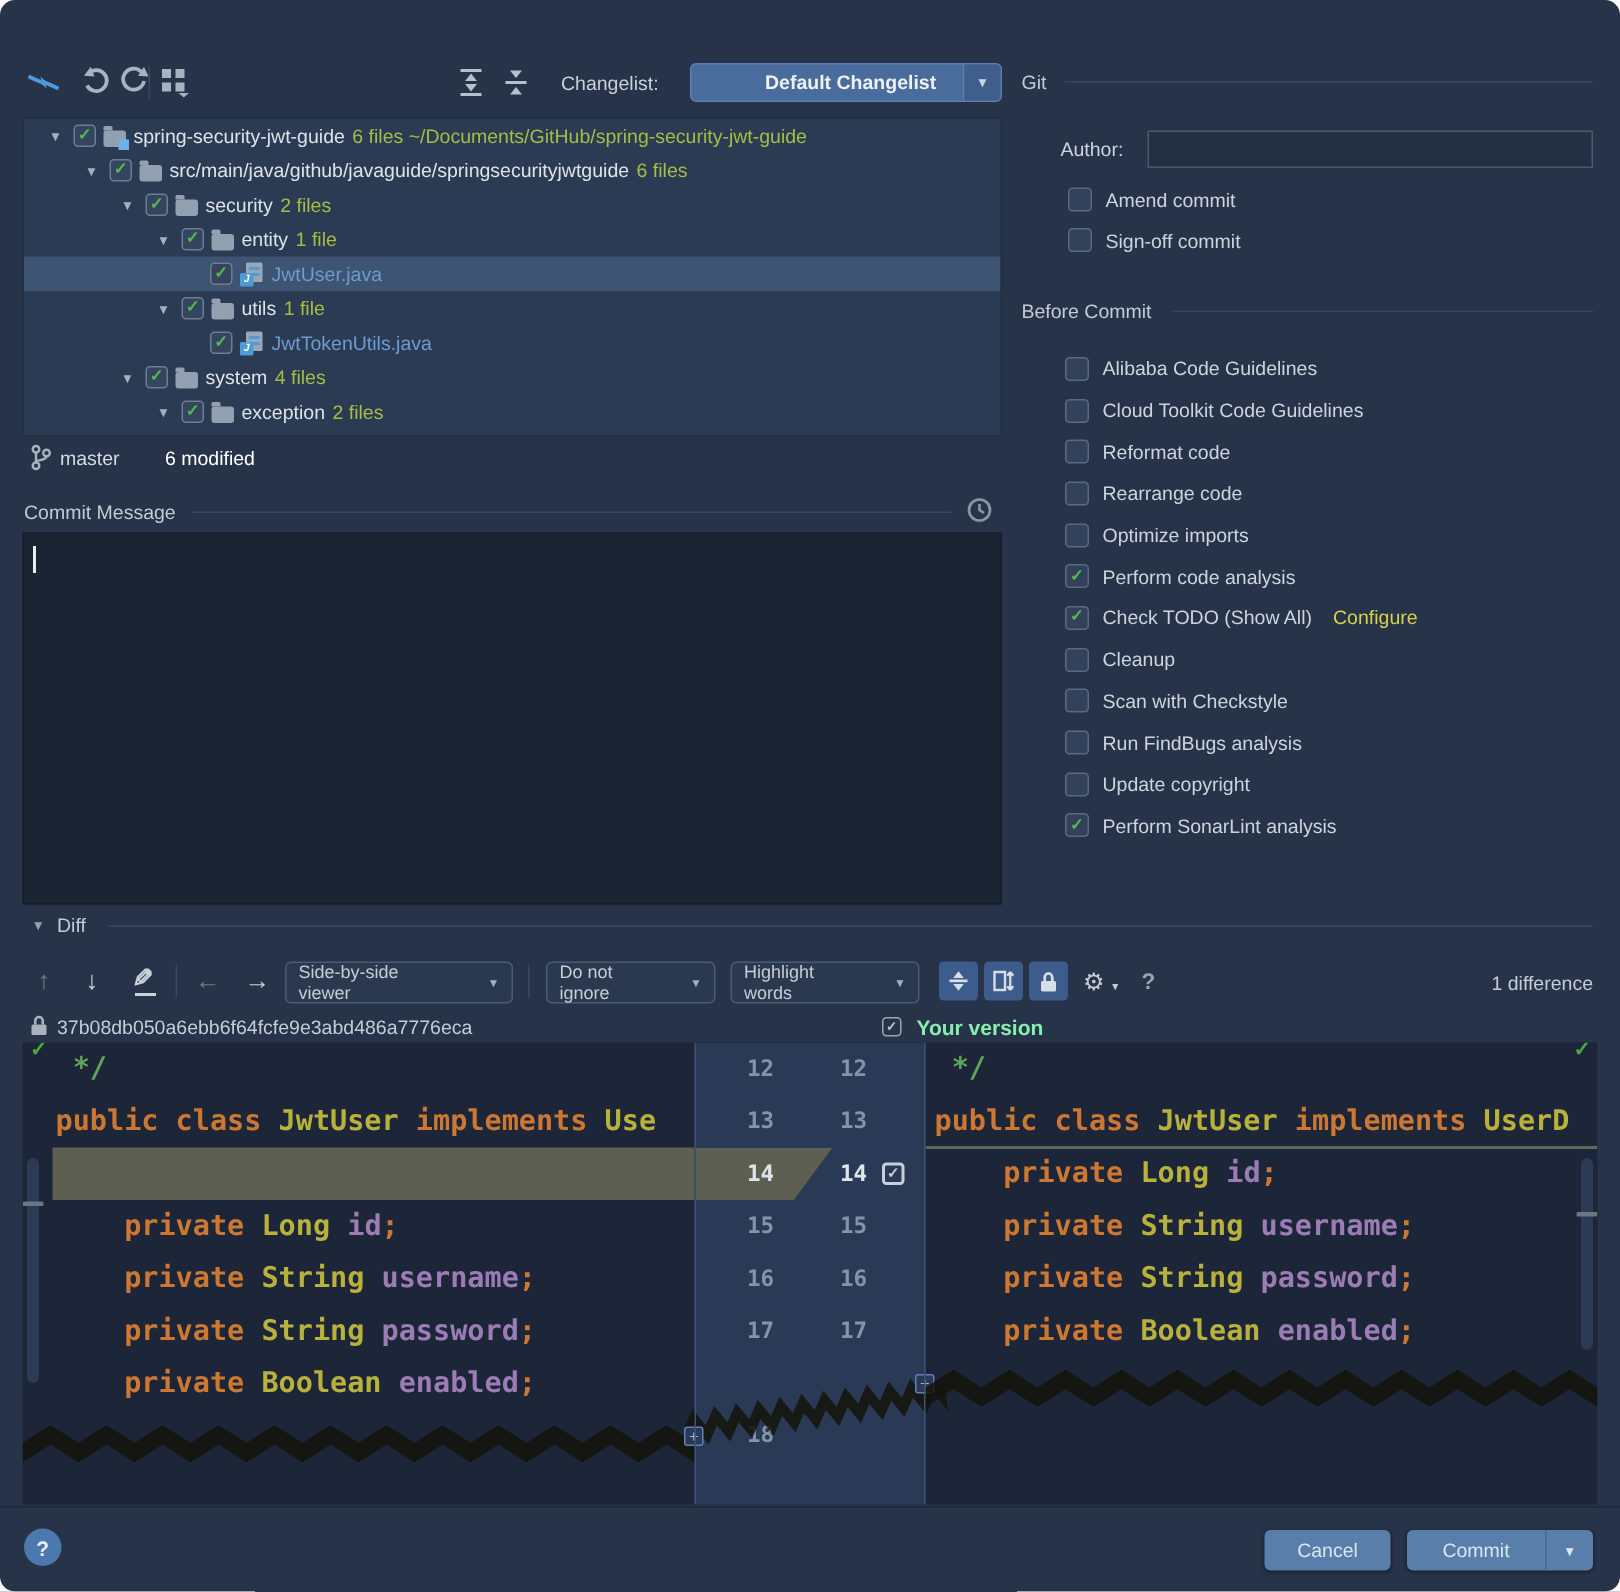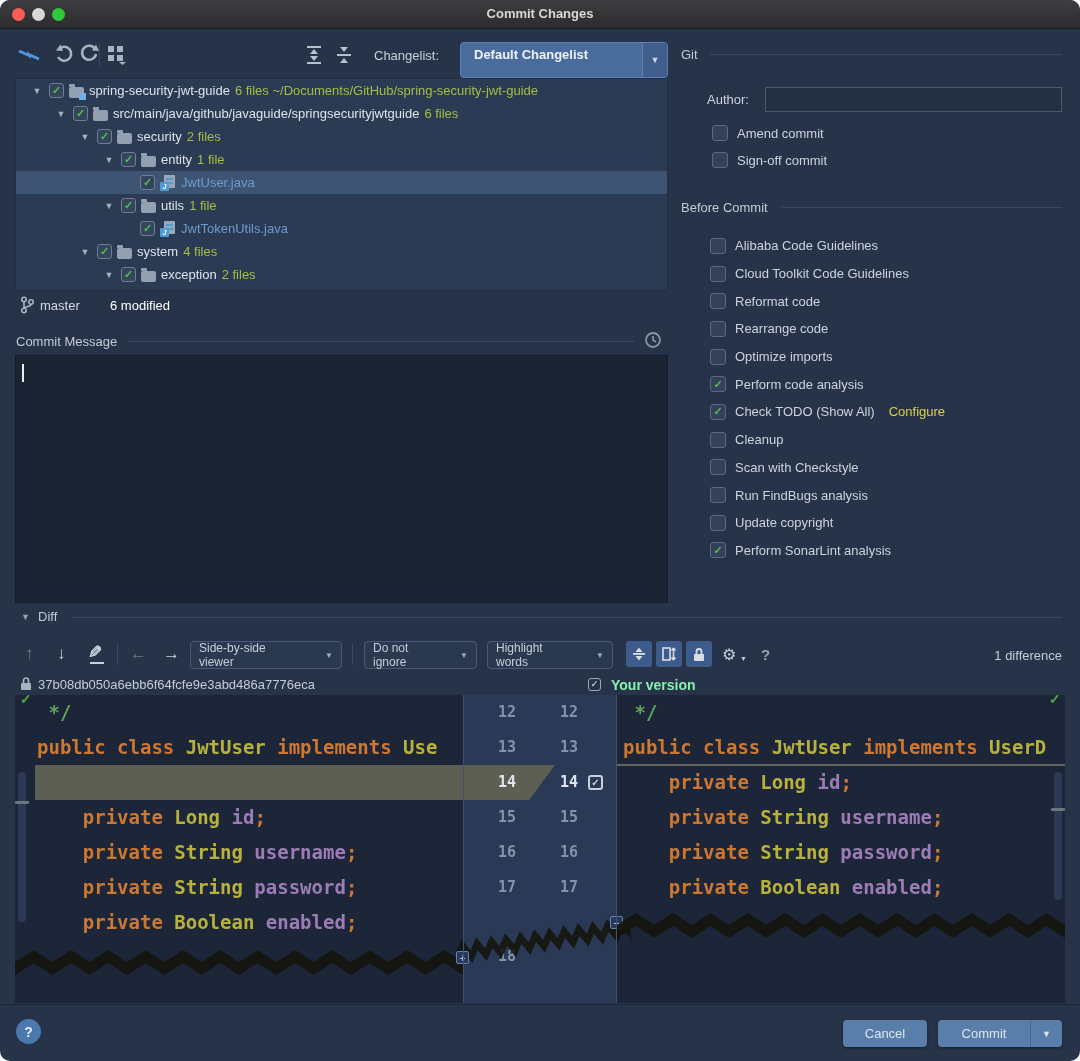--- a/index.html
+++ b/index.html
@@ -5,21 +5,21 @@
   html,body{margin:0;padding:0;background:#ffffff;}
   .window{position:relative;width:1080px;height:1061px;background:#273349;border-radius:10px;overflow:hidden;font-family:"Liberation Sans",sans-serif;}
   .abs{position:absolute;}
 
   
   .titlebar{position:absolute;left:0;top:0;width:1080px;height:28px;background:linear-gradient(#3E3E40,#2C2C2E);border-bottom:1px solid #1A1A1C;}
   .tl{position:absolute;top:8px;width:13px;height:13px;border-radius:50%;}
   .title{position:absolute;left:0;top:0;width:100%;height:28px;line-height:28px;text-align:center;color:#D8D8D9;font-size:13px;font-weight:bold;}
   .vsep{position:absolute;width:1px;height:22px;background:#3A4760;}
   .lblt{position:absolute;color:#C9D0DA;font-size:13px;}
-  .combo{position:absolute;left:460px;top:42px;width:208px;height:36px;border:1px solid #5C80B4;border-radius:4px;background:#4A6C9C;box-sizing:border-box;display:flex;}
+  .combo{position:absolute;left:460px;top:42px;width:208px;height:26px;border:1px solid #5C80B4;border-radius:4px;background:#4A6C9C;box-sizing:border-box;display:flex;padding-left:36px;}
   .combo .val{flex:1;line-height:24px;padding-left:13px;color:#EDF2F8;font-size:13px;font-weight:bold;}
   .combo .arr{width:24px;background:#3F5E8C;border-left:1px solid #5C80B4;border-radius:0 3px 3px 0;display:flex;align-items:center;justify-content:center;color:#C9D6E8;font-size:9px;}
 
   
   .treepanel{position:absolute;left:15px;top:78px;width:653px;height:213px;background:#2B3B54;overflow:hidden;border:1px solid #232E42;box-sizing:border-box;}
   .trow{display:flex;align-items:center;height:23px;gap:5px;font-size:13px;color:#DDE3EA;box-sizing:border-box;}
   .trow.sel{background:#3D5472;}
   .tarrow{width:14px;flex:none;font-size:9px;color:#A6AFBC;text-align:center;}
   .cb{width:15px;height:15px;border-radius:3px;background:#36455E;border:1px solid #6F7D93;box-sizing:border-box;display:flex;align-items:center;justify-content:center;flex:none;}
   .cb .chk{font-size:11px;font-weight:bold;color:#55B94E;line-height:1;}
@@ -76,26 +76,20 @@
 
   
   .btn{position:absolute;height:27px;background:#597EA9;border-radius:4px;color:#DCE6F2;font-size:13px;display:flex;align-items:center;justify-content:center;box-shadow:0 1px 3px rgba(0,0,0,.45);box-sizing:border-box;}
   .helpbtn{position:absolute;left:16px;top:1019px;width:25px;height:25px;border-radius:50%;background:#4B79AE;color:#E6EEF7;font-size:14px;font-weight:bold;display:flex;align-items:center;justify-content:center;}
 </style>
 </head>
 <body>
 
 <div class="window">
 
-  <div class="titlebar">
-    <span class="tl" style="left:12px;background:#FB5E57;"></span>
-    <span class="tl" style="left:32px;background:#D9D9D9;"></span>
-    <span class="tl" style="left:52px;background:#32C83C;"></span>
-    <div class="title">Commit Changes</div>
-  </div>
 
   <div class="abs" style="left:17px;top:43px;width:24px;height:24px;">
     <svg width="24" height="24" viewBox="0 0 24 24">
         <path d="M2 8 L11 12" stroke="#4D9BE0" stroke-width="2.5" fill="none"></path>
         <path d="M14 12 L10 8 L11 14 Z" fill="#4D9BE0"></path>
         <path d="M22 16 L13 12" stroke="#4D9BE0" stroke-width="2.5" fill="none"></path>
         <path d="M10 12 L14 16 L13 10 Z" fill="#4D9BE0"></path>
       </svg>
   </div>
   <div class="abs" style="left:53px;top:43px;">

